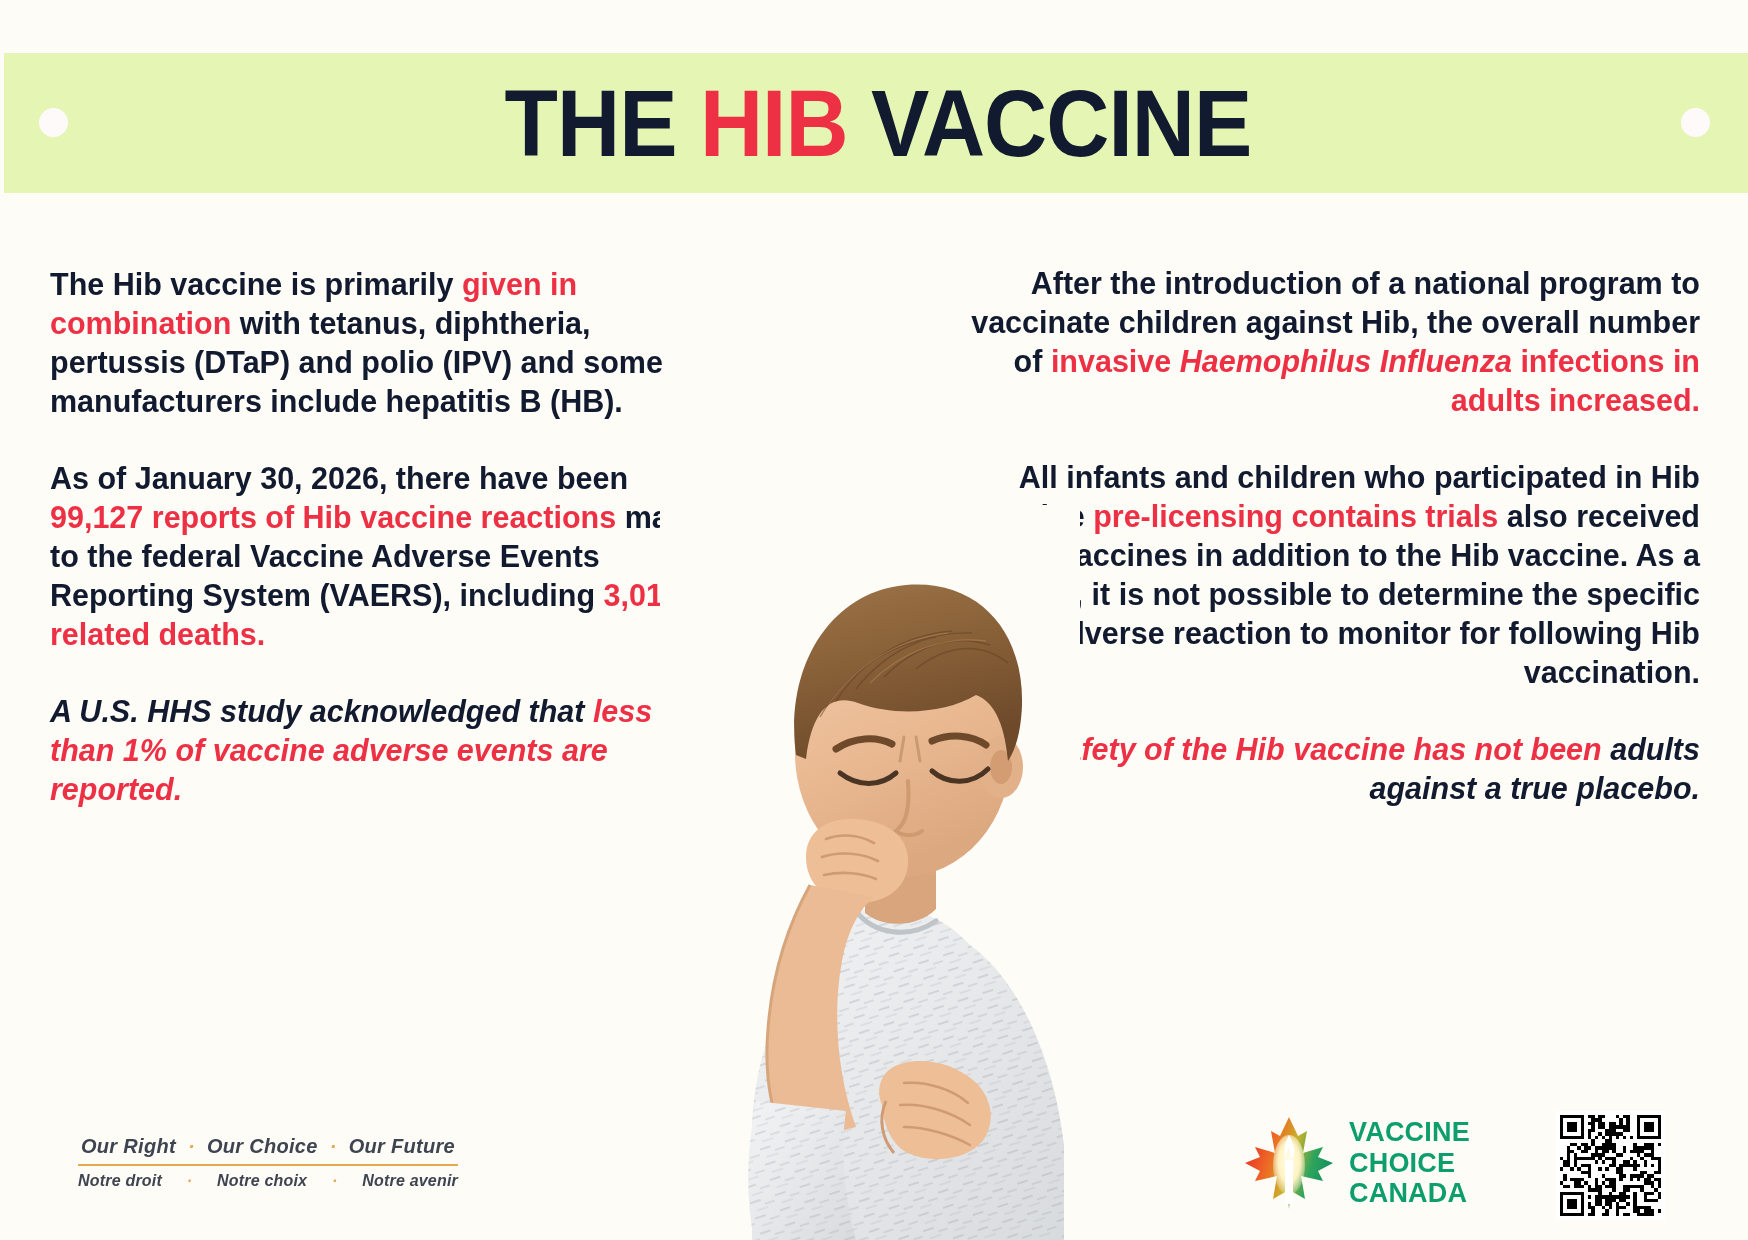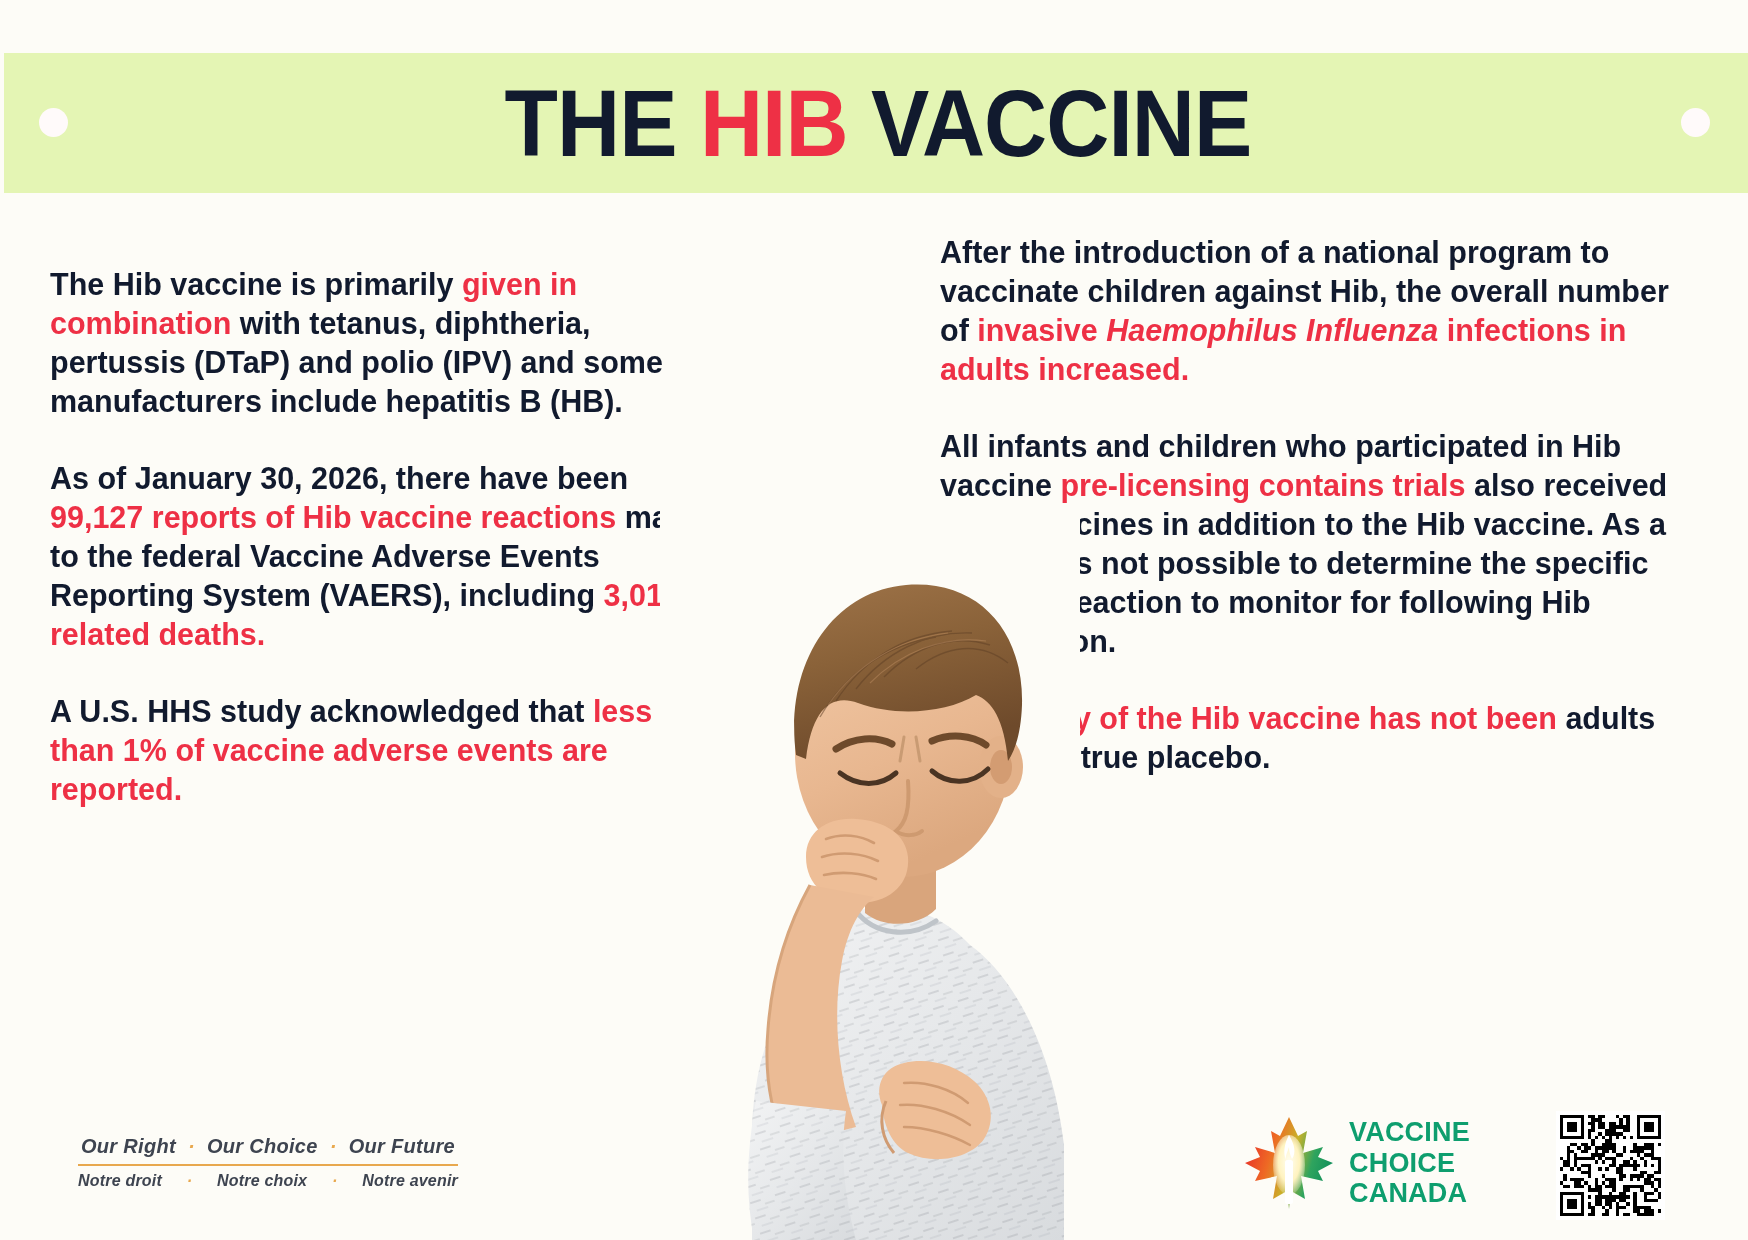--- a/index.html
+++ b/index.html
@@ -48,24 +48,24 @@
     position:absolute;
     font-weight:bold;
     color:#111A2E;
     font-size:30.5px;
     line-height:1.28;
   }
   .col-left{
     left:50px; top:265px; width:660px; text-align:left;
   }
   .col-right{
-    left:940px; top:233px; width:760px; text-align:left;
+    left:940px; top:264px; width:760px; text-align:right;
   }
   .col p{ margin:0 0 38px 0; }
-  .col p:last-child{ margin-bottom:0; }
+  .col p:last-child{ margin-bottom:0;font-style:italic; }
   .r{ color:#EE3045; }
   .i{ font-style:italic; }
 
   
   .photo{
     position:absolute;
     left:660px; top:505px;
     width:420px; height:735px;
     overflow:hidden;
   }

